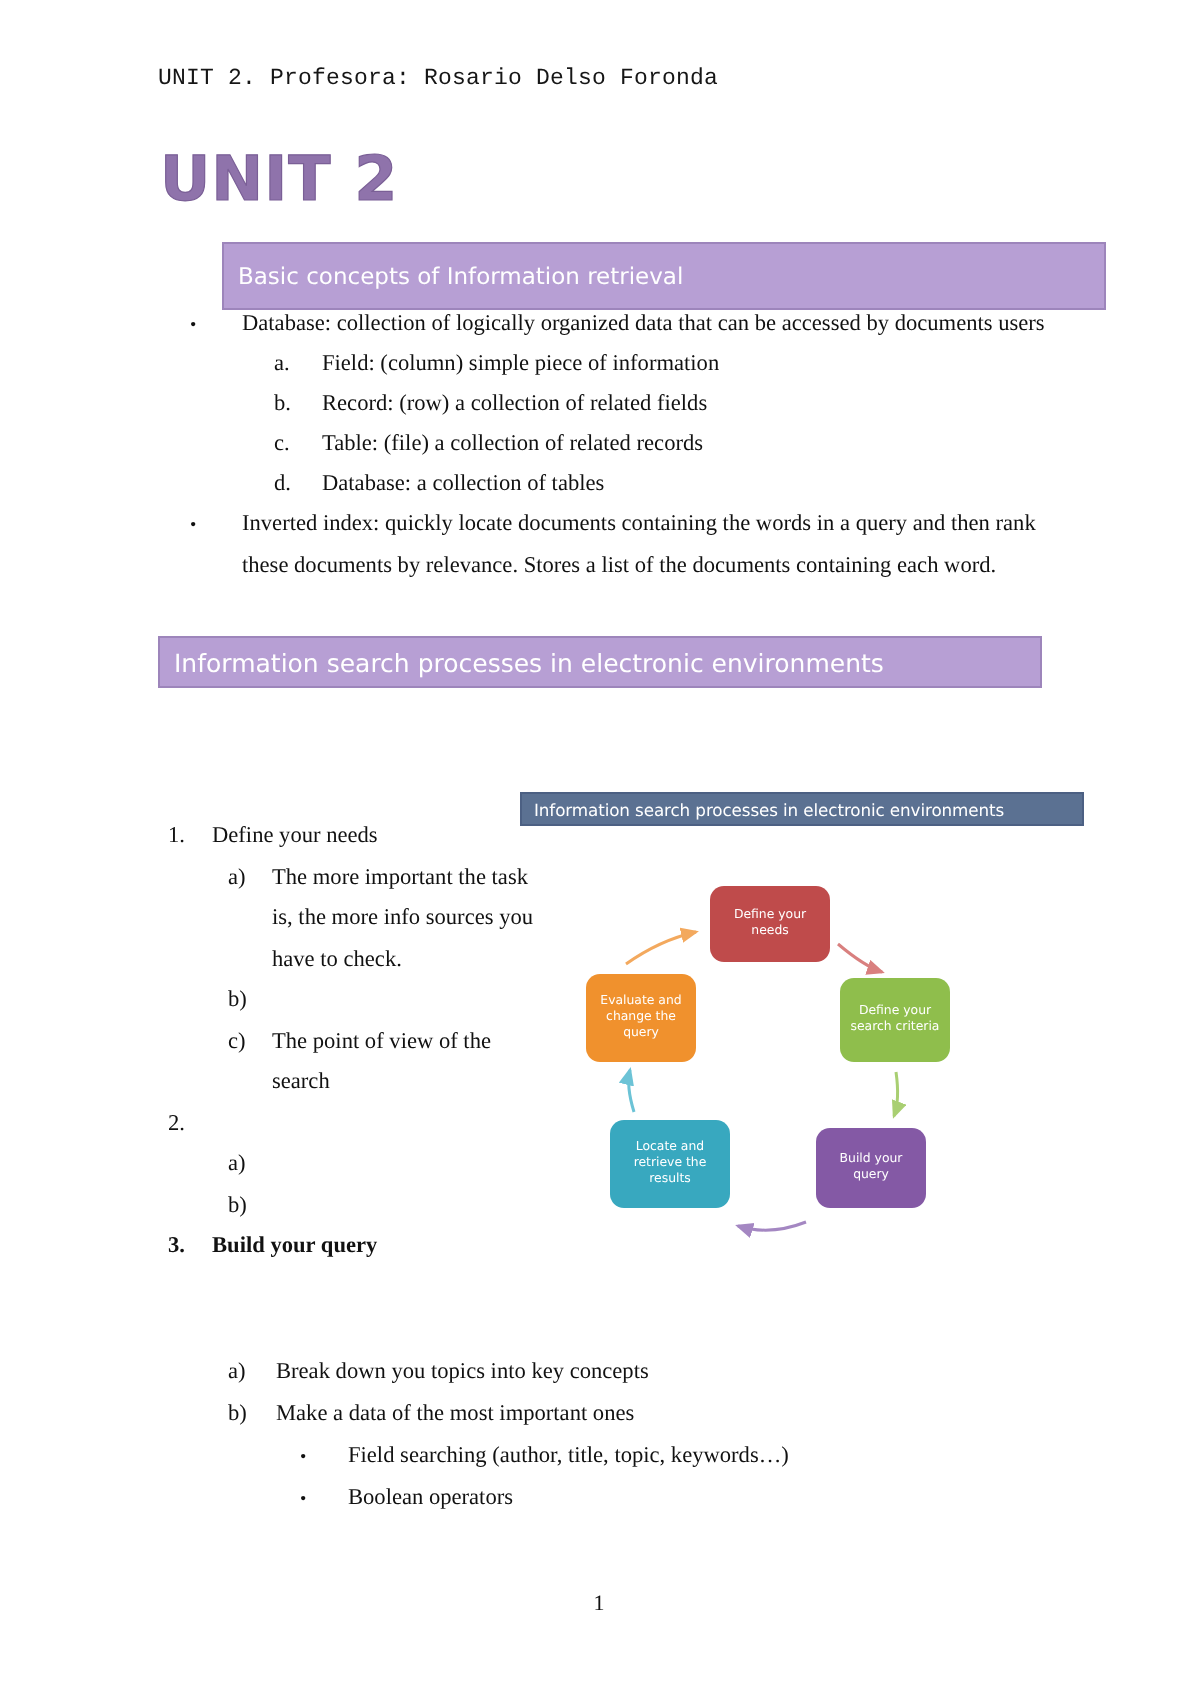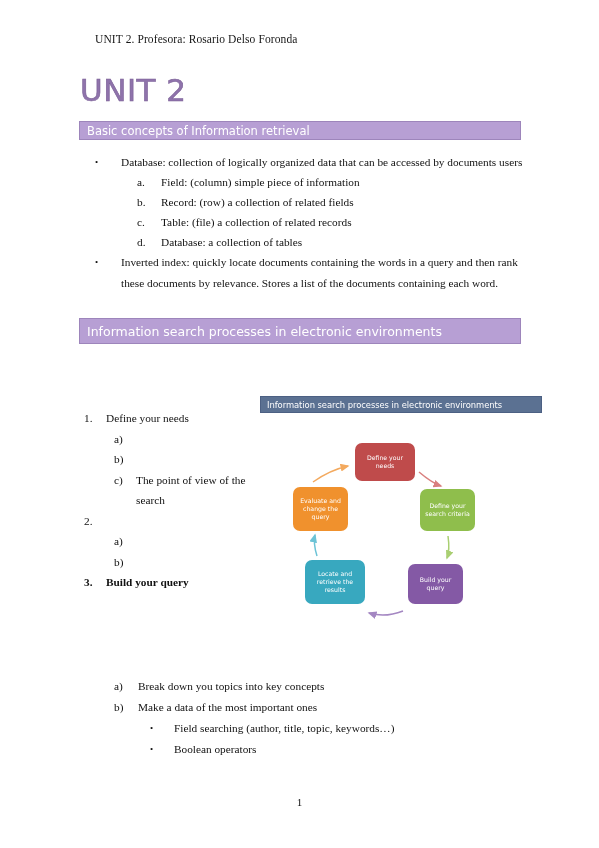--- a/index.html
+++ b/index.html
@@ -19,36 +19,35 @@
     position: absolute;
     inset: 0;
     background: #ffffff;
   }
 
   
   .doc-header {
     position: absolute;
     left: 79px;
     top: 33px;
-    font-family: Liberation Serif, serif;
+    font-family: Liberation Mono, monospace;
     font-size: 11.5px;
     letter-spacing: 0.1px;
     color: #161616;
     white-space: nowrap;
-    margin-left: 16px;
   }
 
   
   .unit-title {
     position: absolute;
     left: 80px;
     top: 72px;
     font-family: "DejaVu Sans", sans-serif;
     font-size: 31px;
-    font-weight: 400;
+    font-weight: 700;
     letter-spacing: 0.5px;
     color: #8f73ab;
     -webkit-text-stroke: 0.6px #7a5f96;
   }
 
   
   .banner {
     position: absolute;
     left: 79px;
     width: 442px;
@@ -57,22 +56,23 @@
     border: 1px solid #9d85bb;
     color: #ffffff;
     font-family: "DejaVu Sans", sans-serif;
     font-weight: 400;
     display: flex;
     align-items: center;
     padding-left: 7px;
   }
   .banner-1 {
     top: 121px;
-    height: 19px;
+    height: 34px;
     font-size: 11.5px;
+    margin-left: 32px;
   }
   .banner-2 {
     top: 318px;
     height: 26px;
     font-size: 12.5px;
   }
 
   
   .content-text {
     position: absolute;
@@ -249,20 +249,21 @@
 
   <div class="content-text" id="sec2">
 
     <div class="row">
       <span class="marker num">1.</span>
       <span class="txt">Define your needs</span>
     </div>
 
     <div class="row lvlA">
       <span class="marker alpha">a)</span>
+      <span class="txt">The more important the task is, the more info sources you have to check.</span>
     </div>
     <div class="row lvlA">
       <span class="marker alpha">b)</span>
     </div>
     <div class="row lvlA">
       <span class="marker alpha">c)</span>
       <span class="txt">The point of view of the search</span>
     </div>
 
     <div class="row">

